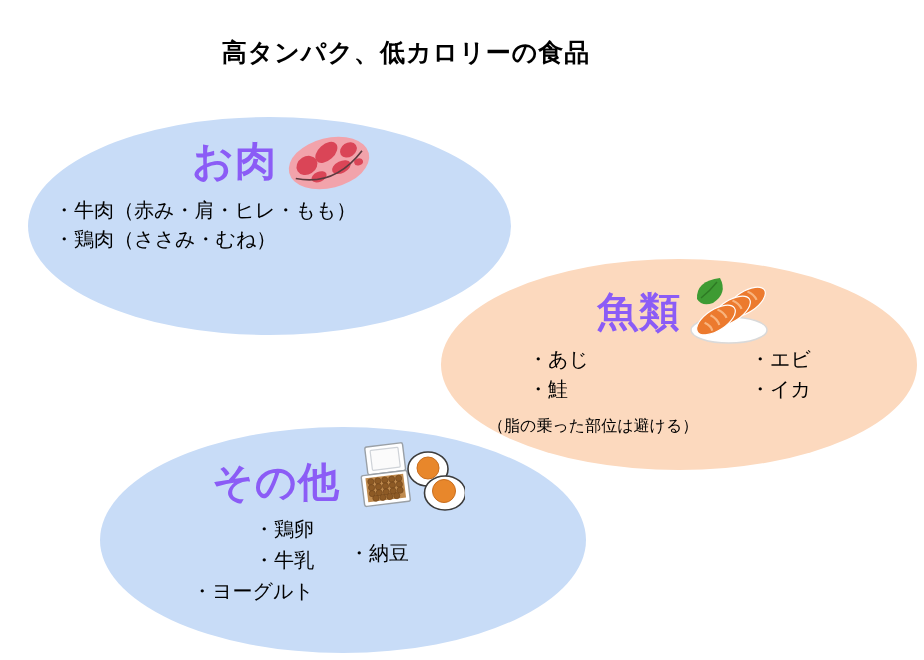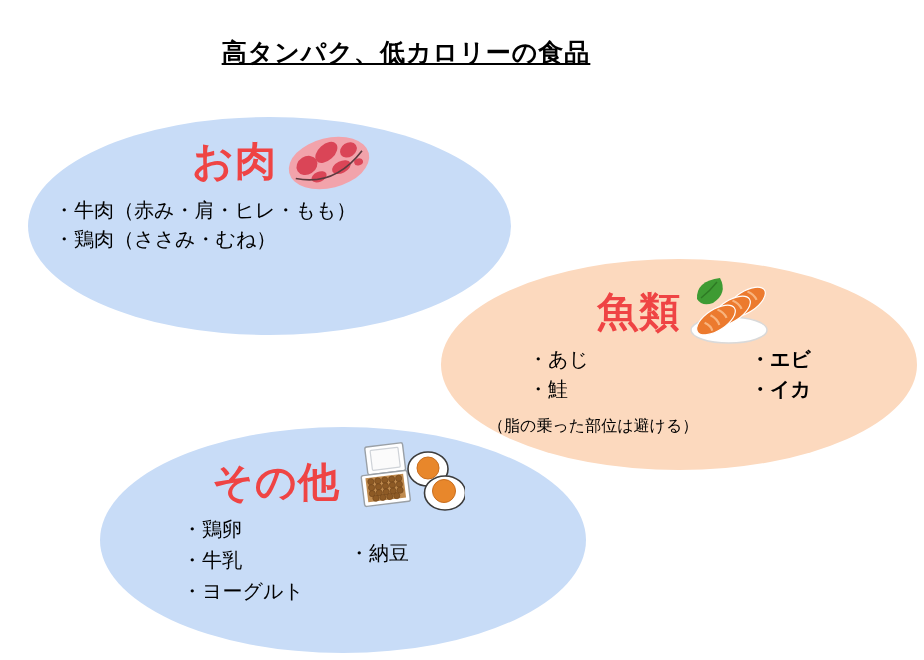--- a/index.html
+++ b/index.html
@@ -4,46 +4,46 @@
 <style>
   html, body { margin: 0; padding: 0; background: #ffffff; }
   body { font-family: "Liberation Sans", "DejaVu Sans", sans-serif; color: #000; }
   .canvas {
     position: relative; width: 924px; height: 660px;
     background: #ffffff; overflow: hidden;
   }
   .page-title {
     position: absolute; left: 0; top: 36px; width: 812px;
     text-align: center; font-size: 25px; font-weight: bold;
-    letter-spacing: 1px; color: #000; text-decoration: underline;
+    letter-spacing: 1px; color: #000;
   }
   .bubble { position: absolute; border-radius: 50%; }
   .bubble-meat   { left: 28px;  top: 117px; width: 483px; height: 218px; }
   .bubble-fish   { left: 441px; top: 259px; width: 476px; height: 211px; }
   .bubble-others { left: 100px; top: 427px; width: 486px; height: 226px; }
 
   .group-title {
     position: absolute; font-size: 41px; font-weight: 800;
-    line-height: 1; color: #ef4444; letter-spacing: 1px; white-space: nowrap; text-align: right;
+    line-height: 1; color: #8b5cf6; letter-spacing: 1px; white-space: nowrap; text-align: right;
   }
   .t-meat   { left: 192px; top: 141px; }
   .t-fish   { left: 597px; top: 292px; }
   .t-others { left: 212px; top: 462px; }
 
   .g-icon { position: absolute; }
   .icon-steak  { left: 283px; top: 128px; width: 92px;  height: 72px; }
   .icon-sashimi{ left: 683px; top: 272px; width: 88px;  height: 74px; }
   .icon-natto  { left: 351px; top: 440px; width: 114px; height: 84px; }
 
   .food-list { position: absolute; font-size: 20px; white-space: nowrap; }
   .list-meat { left: 54px; top: 196px; line-height: 29px; }
   .fish-col1 { left: 528px; top: 344px; line-height: 30px; }
-  .fish-col2 { left: 750px; top: 344px; line-height: 30px; font-weight: bold; }
+  .fish-col2 { left: 750px; top: 344px; line-height: 30px; }
   .fish-note { position: absolute; left: 488px; top: 416px; font-size: 16px; white-space: nowrap; }
-  .others-col1 { left: 182px; top: 514px; line-height: 31px; }
+  .others-col1 { left: 192px; top: 514px; line-height: 31px; text-align: right; }
   .others-col2 { left: 349px; top: 514px; line-height: 31px; margin-top: 24px; }
 </style>
 </head>
 <body>
 
 <div class="canvas">
 
   <div class="page-title">高タンパク、低カロリーの食品</div>
 
   <div class="bubble bubble-meat" style="background: rgb(200, 220, 247);"></div>

